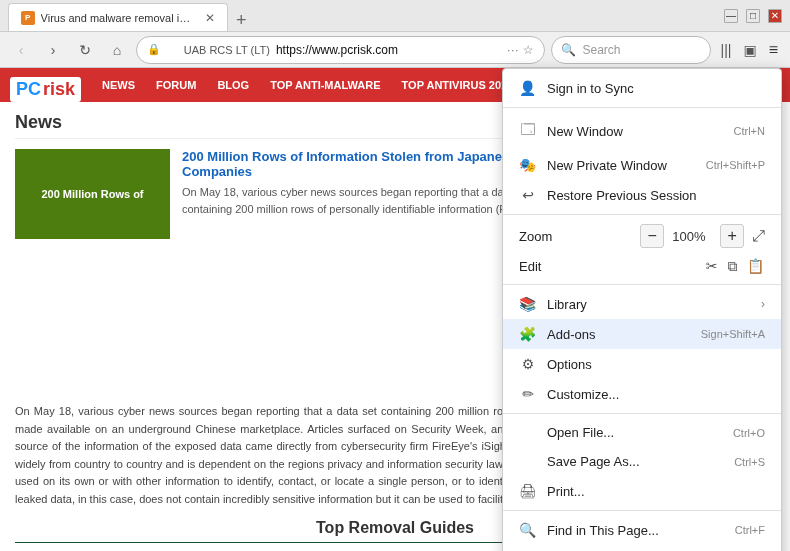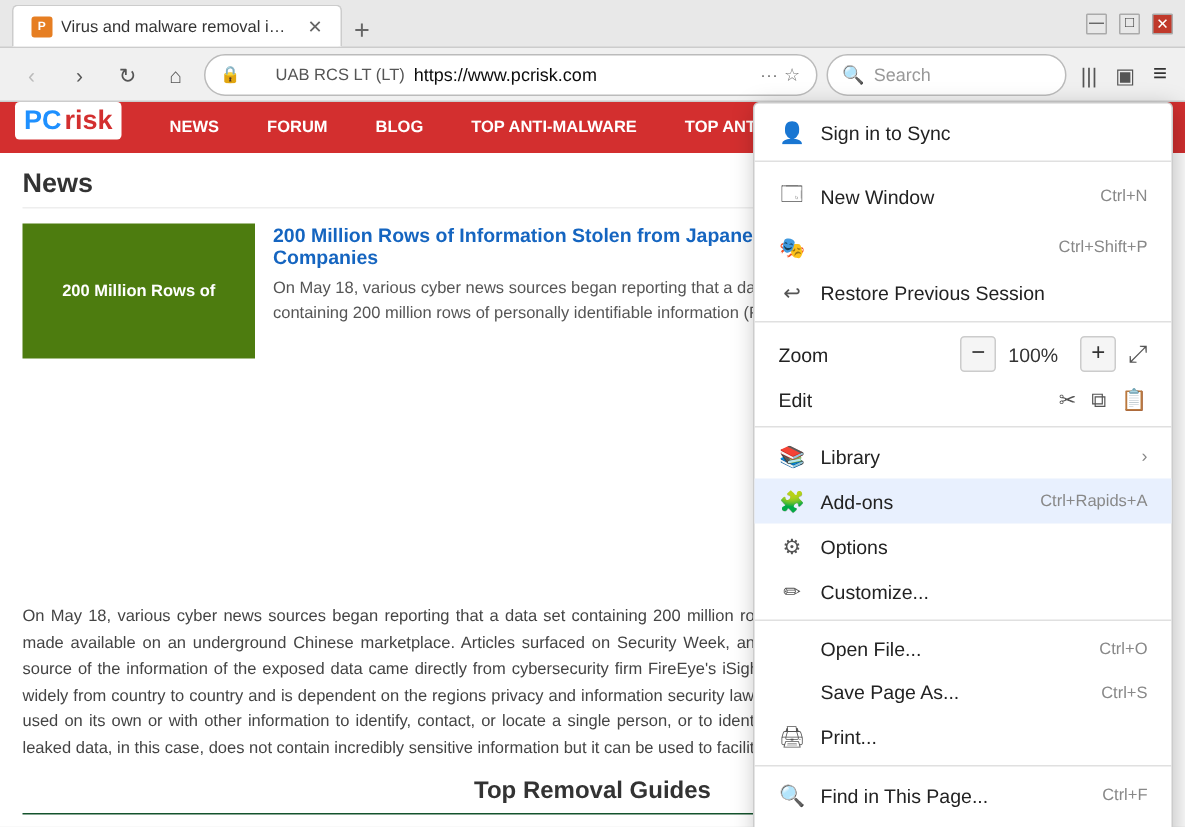--- a/index.html
+++ b/index.html
@@ -104,23 +104,23 @@
     }
     .toolbar-right-icons { display: flex; gap: 4px; align-items: center; }
     .toolbar-icon { color: #555; font-size: 14px; cursor: pointer; padding: 4px; border-radius: 4px; }
     .hamburger { font-size: 16px; color: #333; cursor: pointer; padding: 4px; border-radius: 4px; }
 
     
     .site-nav {
       background: #d32f2f;
       height: 34px;
       display: flex;
-      align-items: flex-start;
+      align-items: flex-end;
       padding: 0 0 0 10px;
-      gap: 12px;
+      gap: 1px;
     }
     .site-logo {
       display: flex; align-items: center; gap: 2px;
       margin-right: 10px;
       background: white;
       padding: 2px 6px;
       border-radius: 3px;
     }
     .logo-pc { color: #1e90ff; font-size: 18px; font-weight: 900; }
     .logo-risk { color: #d32f2f; font-size: 18px; font-weight: 900; }
@@ -377,20 +377,21 @@
   <hr class="menu-divider">
 
   <div class="menu-item">
     <span class="menu-icon">🗔</span>
     <span>New Window</span>
     <span class="shortcut">Ctrl+N</span>
   </div>
 
   <div class="menu-item">
     <span class="menu-icon">🎭</span>
+    <span>New Private Window</span>
     <span class="shortcut">Ctrl+Shift+P</span>
   </div>
 
   <div class="menu-item">
     <span class="menu-icon">↩</span>
     <span>Restore Previous Session</span>
   </div>
 
   <hr class="menu-divider">
 
@@ -417,21 +418,21 @@
 
   <div class="menu-item">
     <span class="menu-icon">📚</span>
     <span>Library</span>
     <span class="arrow">›</span>
   </div>
 
   <div class="menu-item menu-highlighted">
     <span class="menu-icon">🧩</span>
     <span>Add-ons</span>
-    <span class="shortcut">Ctrl+Rapids+A</span>
+    <span class="shortcut">Sign+Shift+A</span>
   </div>
 
   <div class="menu-item">
     <span class="menu-icon">⚙</span>
     <span>Options</span>
   </div>
 
   <div class="menu-item">
     <span class="menu-icon">✏</span>
     <span>Customize...</span>

